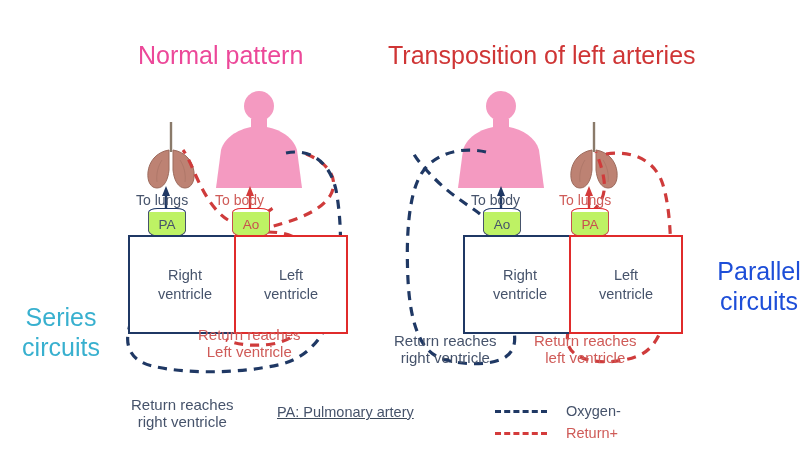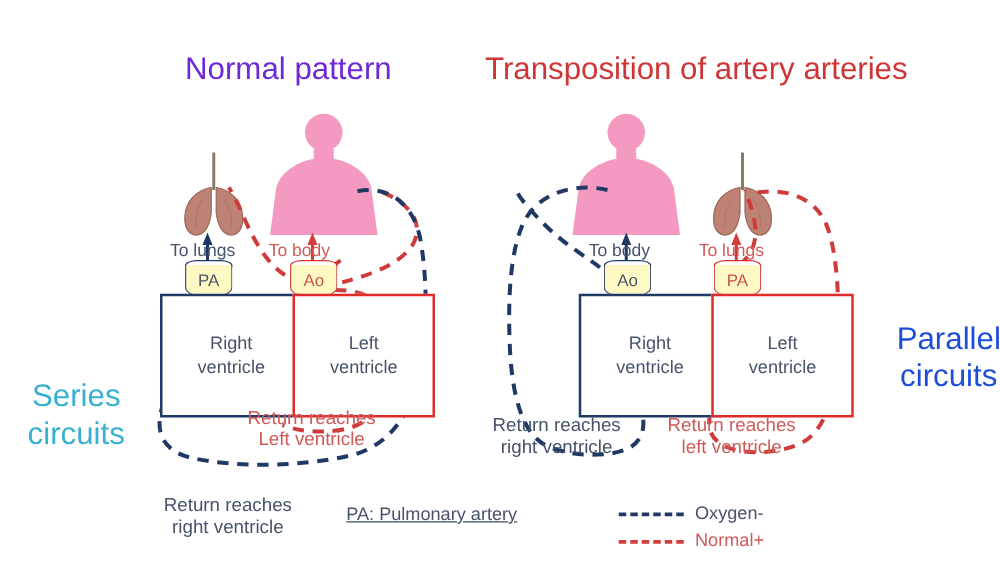--- a/index.html
+++ b/index.html
@@ -8,21 +8,21 @@
     font-family:"Liberation Sans", sans-serif;
     position:relative;
     overflow:hidden;
     color:#3d4a5c;
   }
   .stage { position:absolute; inset:0; }
   .abs { position:absolute; }
 
   
   .title { font-size:25px; font-weight:400; white-space:nowrap; }
-  #title-normal { left:148px; top:41px; color:#6d28d9; }
+  #title-normal { left:138px; top:41px; color:#ec4899; }
   #title-tga    { left:388px; top:41px; color:#cf3535; }
 
   
   .sidelabel {
     font-size:25px; line-height:30px; white-space:nowrap; text-align:center;
   }
   #label-series   { left:6px;   top:256px; color:#38b0cf; width:110px;margin-top:46px; }
   #label-parallel { left:700px; top:256px; color:#1d4ed8; width:118px; }
 
   
@@ -40,61 +40,61 @@
   .vessel .cap {
     height:9px; border-radius:50%/100%;
     border:1.8px solid currentColor; background:#fff;
   }
   .vessel .tube {
     height:26px; margin-top:-5px;
     border-left:1.8px solid currentColor;
     border-right:1.8px solid currentColor;
     border-bottom:1.8px solid currentColor;
     border-radius:0 0 48% 48%/0 0 30% 30%;
-    background:#fef9c3;
+    background:#bef264;
     display:flex; align-items:center; justify-content:center;
     font-size:13.5px; line-height:14px;
   }
   .vessel.navy { color:#1f3864; }
   .vessel.navy .tube { color:#46536b; }
   .vessel.red  { color:#e02b2b; }
   .vessel.red .tube { color:#c8504f; }
 
   
   .destlabel { font-size:14px; white-space:nowrap; }
   .destlabel.navy { color:#46536b; }
   .destlabel.red  { color:#cf5b58; }
 
   
   .ann { font-size:15px; line-height:17px; text-align:center; white-space:nowrap; }
   .ann.navy { color:#46536b; }
   .ann.red  { color:#cf5b58; }
 
   
-  .legend-row { display:flex; align-items:center; gap:9px; height:22px; }
+  .legend-row { display:flex; align-items:center; gap:19px; height:22px; }
   .legend-dash { width:52px; height:0; border-top:3.4px dashed currentColor; }
   .legend-text { font-size:14.5px; white-space:nowrap; }
   .legend-row.navy { color:#1f3864; }
   .legend-row.navy .legend-text { color:#46536b; }
   .legend-row.red  { color:#d43b3b; }
   .legend-row.red  .legend-text { color:#cf5b58; }
 
   .abbrev { font-size:14.5px; line-height:25px; white-space:nowrap; }
   .abbrev.navy { color:#46536b; }
   .abbrev.red  { color:#cf5b58;margin-top:48px; }
 
   svg { position:absolute; left:0; top:0; overflow:visible; }
 </style>
 </head>
 <body>
 
 <div class="stage">
 
   <div class="abs title" id="title-normal">Normal pattern</div>
-  <div class="abs title" id="title-tga">Transposition of artery arteries</div>
+  <div class="abs title" id="title-tga">Transposition of left arteries</div>
 
   <div class="abs sidelabel" id="label-series">
     <div>Series</div>
     <div>circuits</div>
   </div>
   <div class="abs sidelabel" id="label-parallel">
     <div>Parallel</div>
     <div>circuits</div>
   </div>
 
@@ -233,17 +233,17 @@
     <div class="abbrev red">Ao: Aorta</div>
   </div>
 
   <div class="abs" style="left:495px; top:400px;">
     <div class="legend-row navy">
       <span class="legend-dash"></span>
       <span class="legend-text">Oxygen-</span>
     </div>
     <div class="legend-row red">
       <span class="legend-dash"></span>
-      <span class="legend-text">Normal+</span>
+      <span class="legend-text">Return+</span>
     </div>
   </div>
 
 </div>
 
 </body></html>

